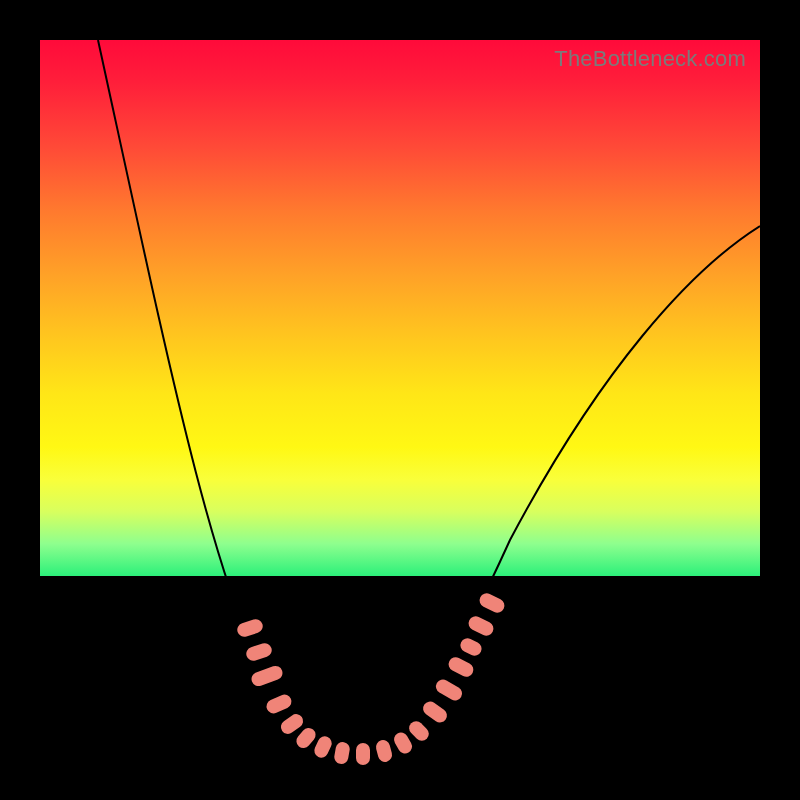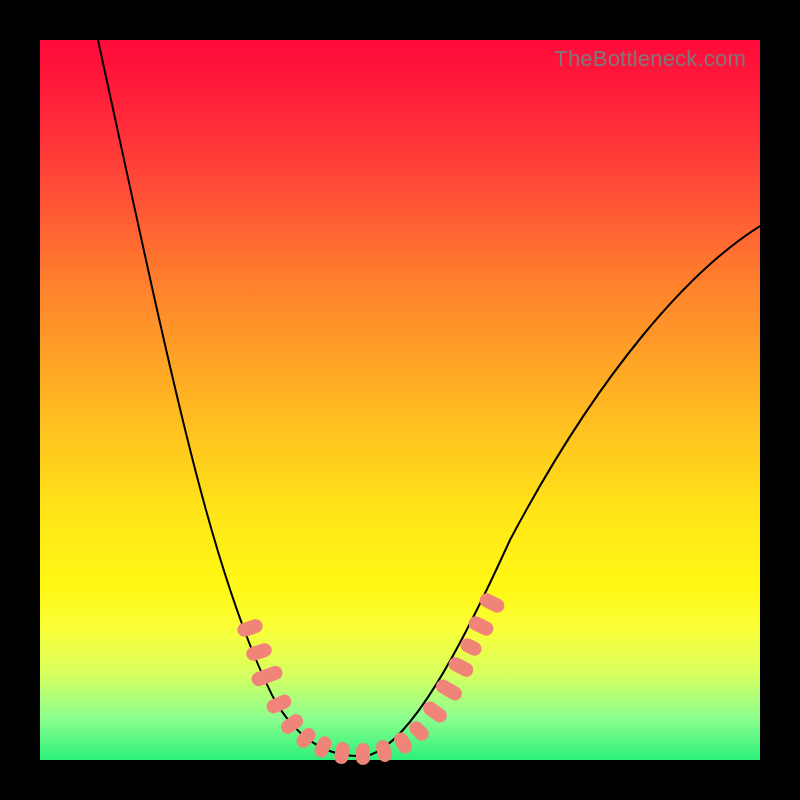--- a/index.html
+++ b/index.html
@@ -1,21 +1,21 @@
 <!DOCTYPE html>
 <html><head>
 <meta charset="utf-8">
 <style>
   * { margin: 0; padding: 0; box-sizing: border-box; }
   html, body { width: 800px; height: 800px; overflow: hidden; background: #000; }
   .stage { position: relative; width: 800px; height: 800px; background: #000; }
   .plot {
     position: absolute;
     left: 40px; top: 40px;
-    width: 720px; height: 720px;
+    width: 720px; height: 536px;
     background: linear-gradient(to bottom,
       #ff0a3a 0%,
       #ff1f3a 8%,
       #ff4a37 20%,
       #ff7a2e 32%,
       #ffa227 44%,
       #ffc81e 56%,
       #ffe617 66%,
       #fff814 76%,
       #f9ff3a 82%,

